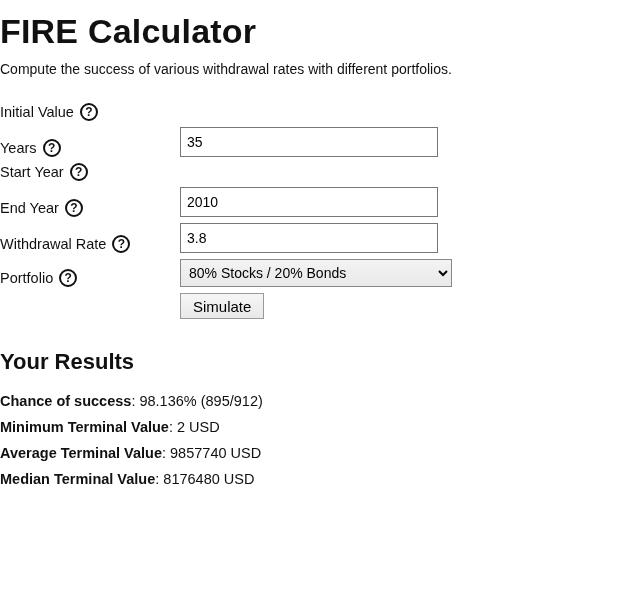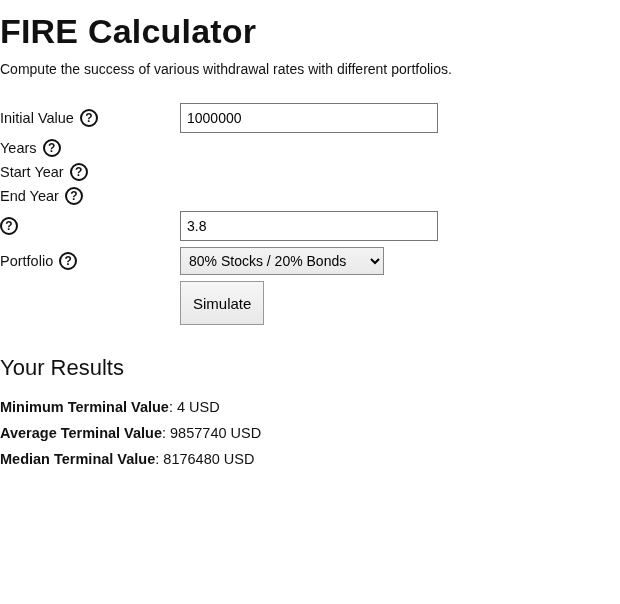--- a/index.html
+++ b/index.html
@@ -18,21 +18,21 @@
     font-weight: 700;
     margin: 4px 0 10px 0;
     letter-spacing: 0.2px;
   }
   .intro {
     font-size: 14px;
     margin: 4px 0 26px 0;
   }
   .form-row {
     display: flex;
-    align-items: center;
+    align-items: flex-end;
     margin: 6px 0;
   }
   .label-cell {
     display: flex;
     align-items: center;
     width: 180px;
     font-size: 14.5px;
   }
   .label-text {
     margin-right: 6px;
@@ -58,45 +58,45 @@
   input[type="text"] {
     width: 244px;
     height: 24px;
     border: 1px solid #777;
     padding: 2px 6px;
     font-size: 14px;
     font-family: Arial, sans-serif;
     box-sizing: content-box;
   }
   select {
-    width: 204px;
+    width: 272px;
     height: 28px;
     border: 1px solid #888;
     background: linear-gradient(#f3f3f3, #e9e9e9);
     font-size: 14px;
     font-family: Arial, sans-serif;
     padding: 2px 4px;
   }
   .simulate-row {
     margin-top: 6px;
   }
   .simulate-row .label-cell {
     width: 180px;
   }
   button.simulate {
-    height: 44px;
+    height: 26px;
     padding: 2px 12px;
     font-size: 15px;
     border: 1px solid #999;
     background: linear-gradient(#f6f6f6, #e8e8e8);
     cursor: pointer;
   }
   h2 {
     font-size: 22px;
-    font-weight: 400;
+    font-weight: 700;
     margin: 30px 0 18px 0;
   }
   .results p {
     font-size: 14.5px;
     margin: 10px 0;
   }
   .results b {
     font-weight: 700;
   }
 </style>
@@ -105,48 +105,52 @@
 
 <div class="page">
   <h1>FIRE Calculator</h1>
   <p class="intro">Compute the success of various withdrawal rates with different portfolios.</p>
 
   <div class="form-row">
     <div class="label-cell">
       <span class="label-text">Initial Value</span>
       <span class="help-icon">?</span>
     </div>
-    <div class="control-cell">
-      <input type="text" value="1000000" style="">
-    </div>
   </div>
 
   <div class="form-row">
     <div class="label-cell">
       <span class="label-text">Years</span>
       <span class="help-icon">?</span>
+    </div>
+    <div class="control-cell">
+      <input type="text" value="35" style="">
     </div>
   </div>
 
   <div class="form-row">
     <div class="label-cell">
       <span class="label-text">Start Year</span>
       <span class="help-icon">?</span>
     </div>
   </div>
 
   <div class="form-row">
     <div class="label-cell">
       <span class="label-text">End Year</span>
       <span class="help-icon">?</span>
     </div>
+    <div class="control-cell">
+      <input type="text" value="2010" style="">
+    </div>
   </div>
 
   <div class="form-row">
     <div class="label-cell">
+      <span class="label-text">Withdrawal Rate</span>
       <span class="help-icon">?</span>
     </div>
     <div class="control-cell">
       <input type="text" value="3.8" style="">
     </div>
   </div>
 
   <div class="form-row">
     <div class="label-cell">
       <span class="label-text">Portfolio</span>
@@ -163,21 +167,24 @@
     <div class="label-cell"></div>
     <div class="control-cell">
       <button class="simulate">Simulate</button>
     </div>
   </div>
 
   <h2>Your Results</h2>
 
   <div class="results">
     <p>
-      <b>Minimum Terminal Value</b><span>: 4 USD</span>
+      <b>Chance of success</b><span>: 98.136% (895/912)</span>
+    </p>
+    <p>
+      <b>Minimum Terminal Value</b><span>: 2 USD</span>
     </p>
     <p>
       <b>Average Terminal Value</b><span>: 9857740 USD</span>
     </p>
     <p>
       <b>Median Terminal Value</b><span>: 8176480 USD</span>
     </p>
   </div>
 </div>
 

